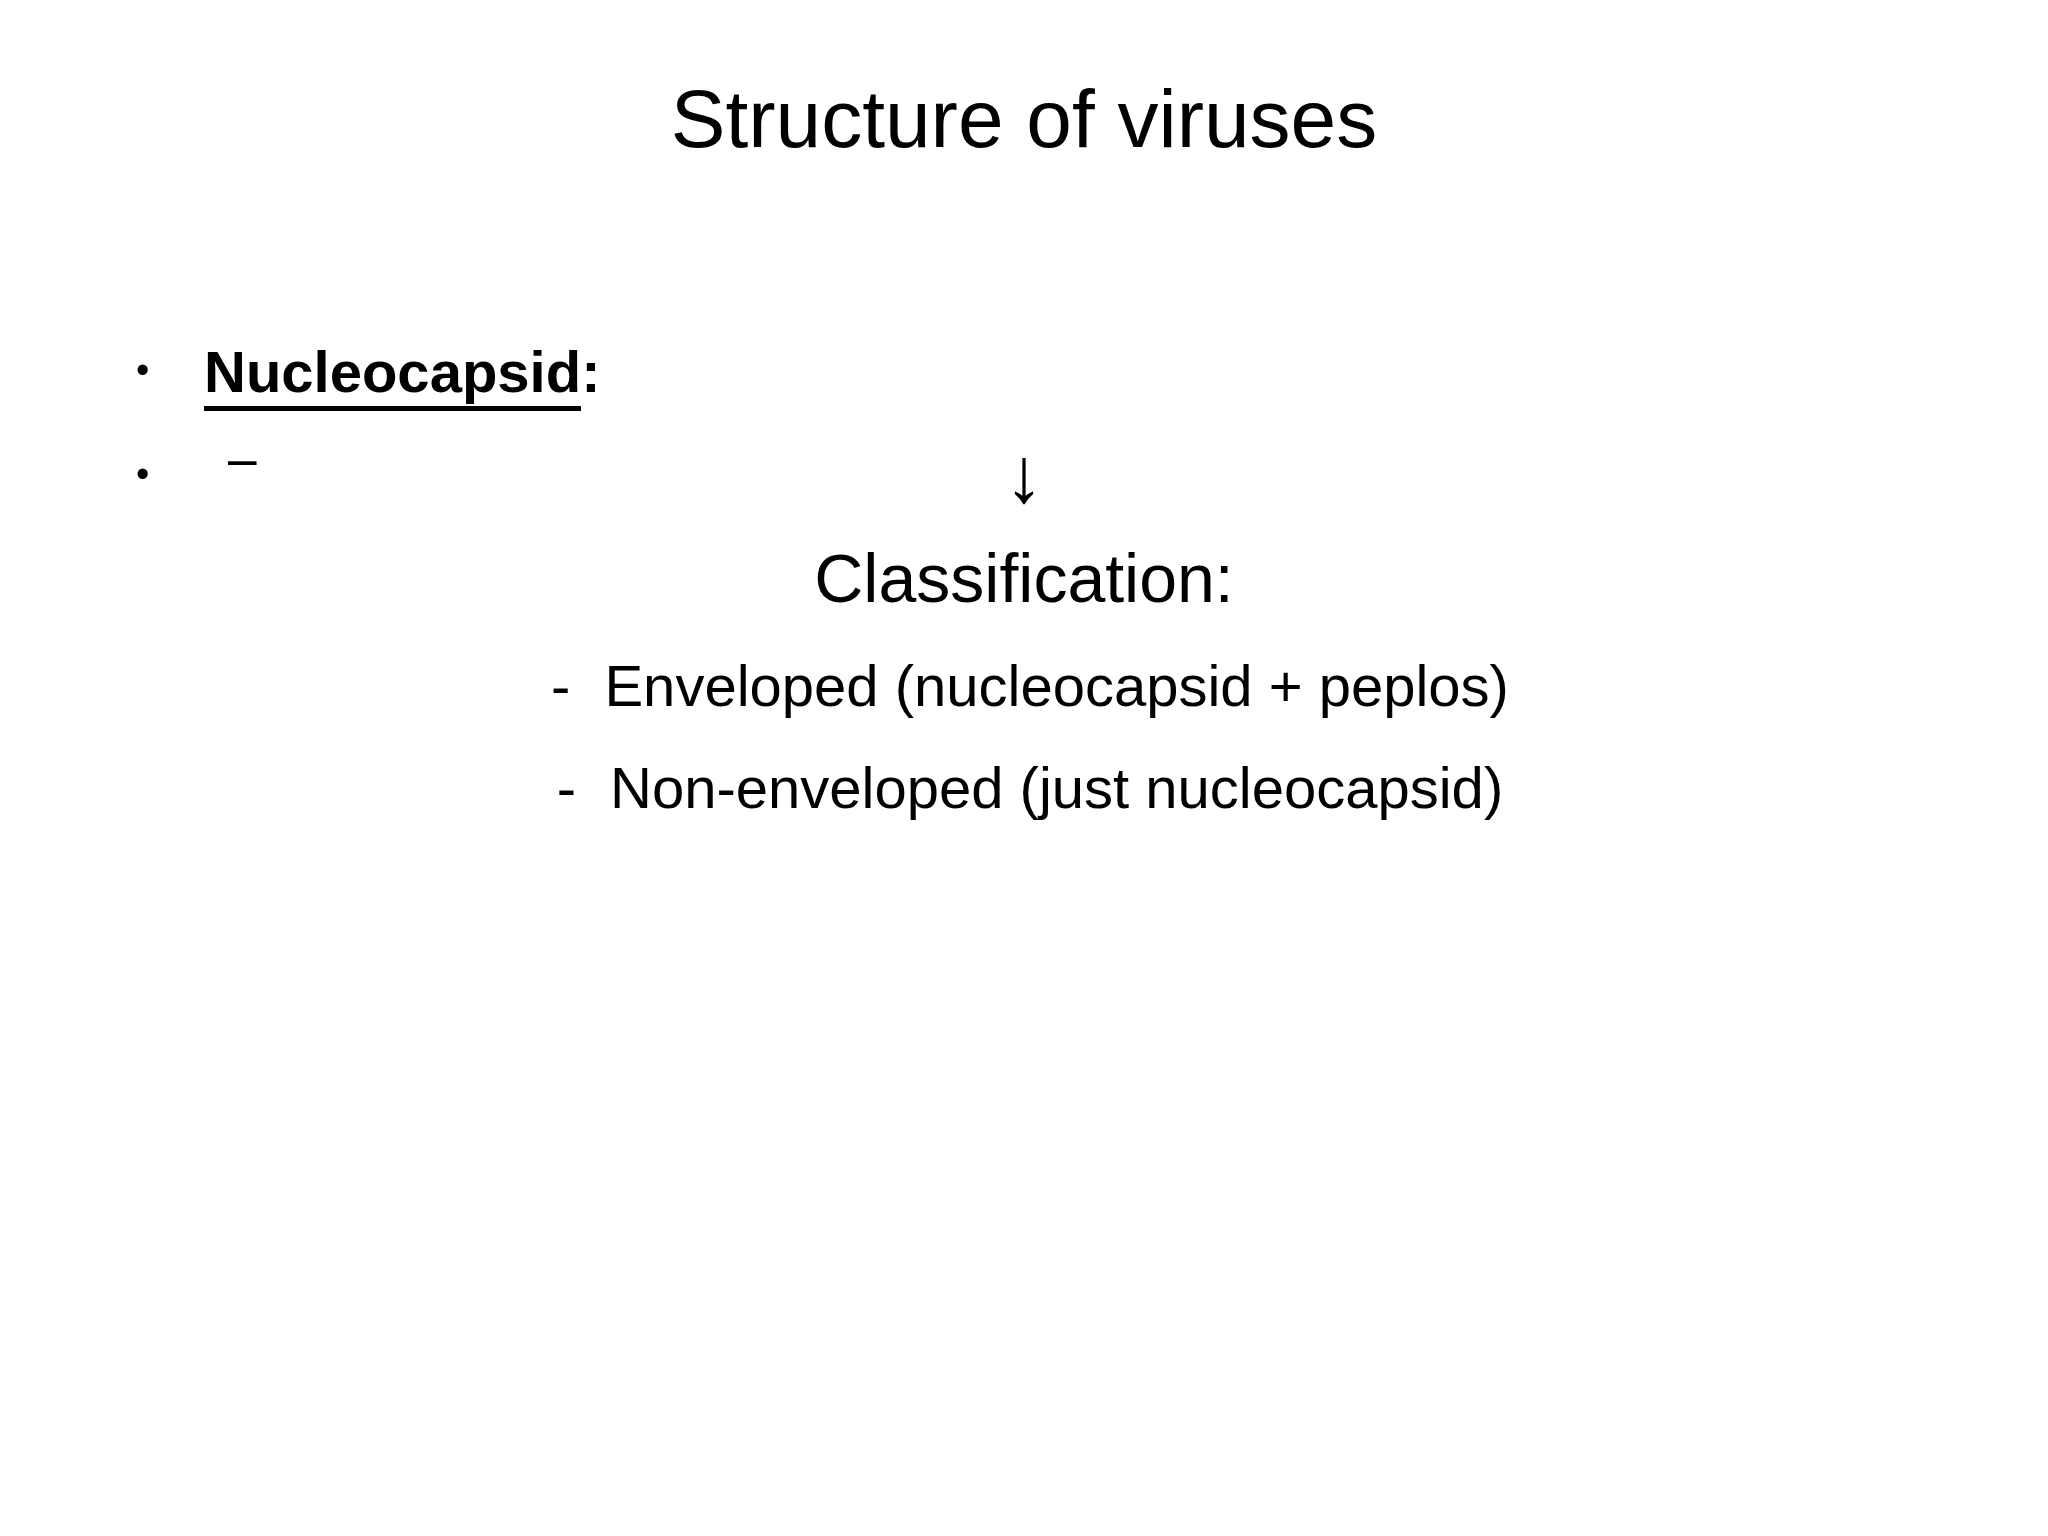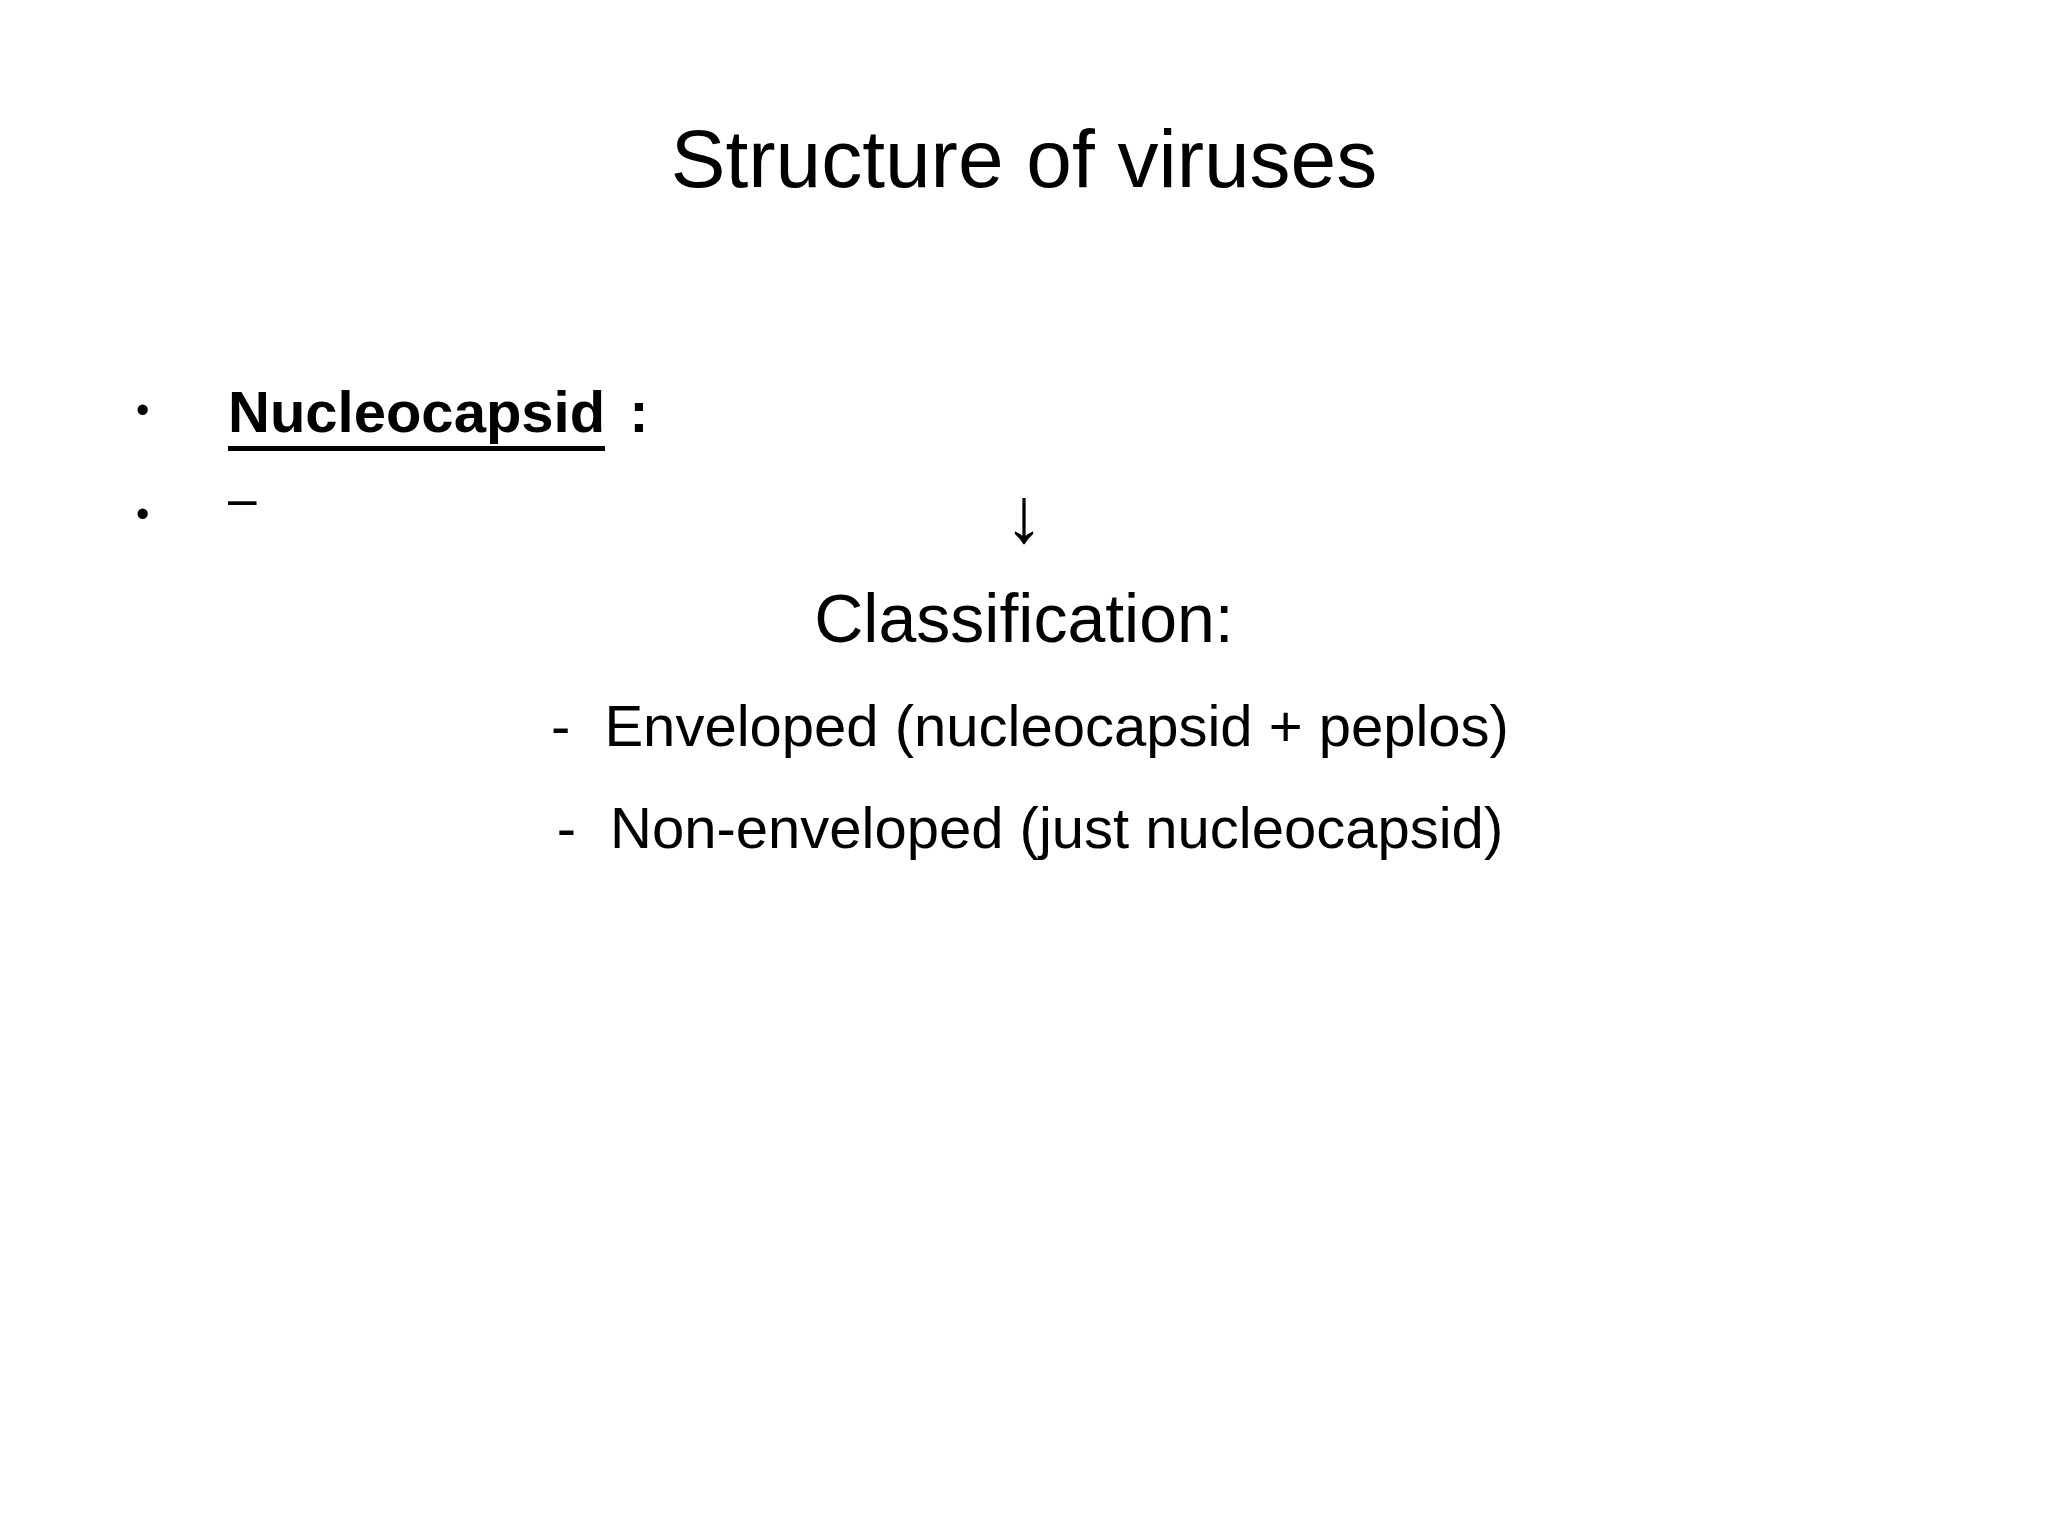--- a/index.html
+++ b/index.html
@@ -14,21 +14,21 @@
     color: #000000;
     overflow: hidden;
   }
   .slide {
     position: relative;
     width: 2048px;
     height: 1536px;
     background: #ffffff;
   }
   .title {
-    padding-top: 112px;
+    padding-top: 72px;
     text-align: center;
     font-size: 82px;
     line-height: 1.15;
     font-weight: normal;
   }
   .content {
     margin-top: 168px;
   }
   .li {
     position: relative;
@@ -61,21 +61,20 @@
     margin-bottom: 10px;
   }
   .peplos {
     margin-top: 26px;
     max-width: 1772px;
     box-sizing: border-box;
     line-height: 1.42;
   }
   .bold {
     font-weight: bold;
-    margin-left: 24px;
   }
   .u {
     border-bottom: 5px solid #000000;
     padding-bottom: 2px;
   }
   .center {
     text-align: center;
   }
   .arrow {
     font-size: 78px;

